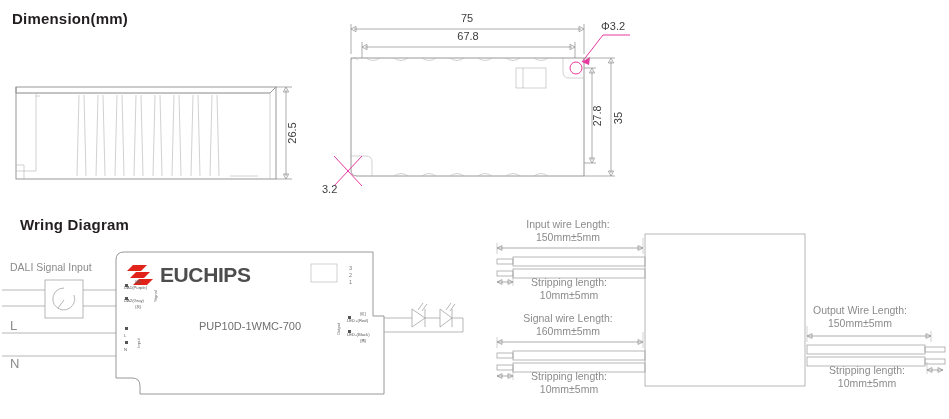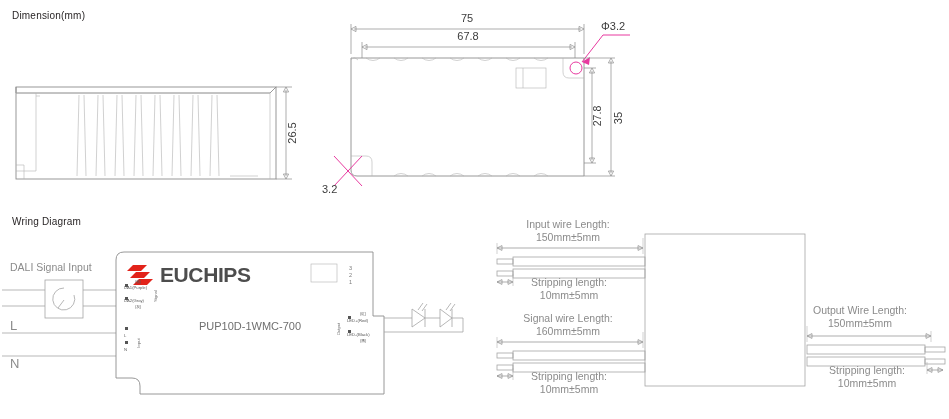--- a/index.html
+++ b/index.html
@@ -10,28 +10,28 @@
   }
   #page {
     position: relative;
     width: 949px;
     height: 419px;
     background: #ffffff;
     overflow: hidden;
   }
   .sec-title {
     position: absolute;
-    font-size: 10px;
-    font-weight: normal;
+    font-size: 15px;
+    font-weight: bold;
     color: #231f20;
     letter-spacing: .2px;
     white-space: nowrap;
   }
   #dim-title { left: 12px; top: 10px; }
-  #wire-title { left: 12px; top: 216px; }
+  #wire-title { left: 20px; top: 216px; }
 
   svg { position: absolute; left: 0; top: 0; overflow: visible; }
 
   .dimtxt {
     font-family: "Liberation Sans", sans-serif;
     font-size: 11px;
     fill: #3c3c3c;
   }
   .dimtxt-sm {
     font-family: "Liberation Sans", sans-serif;

